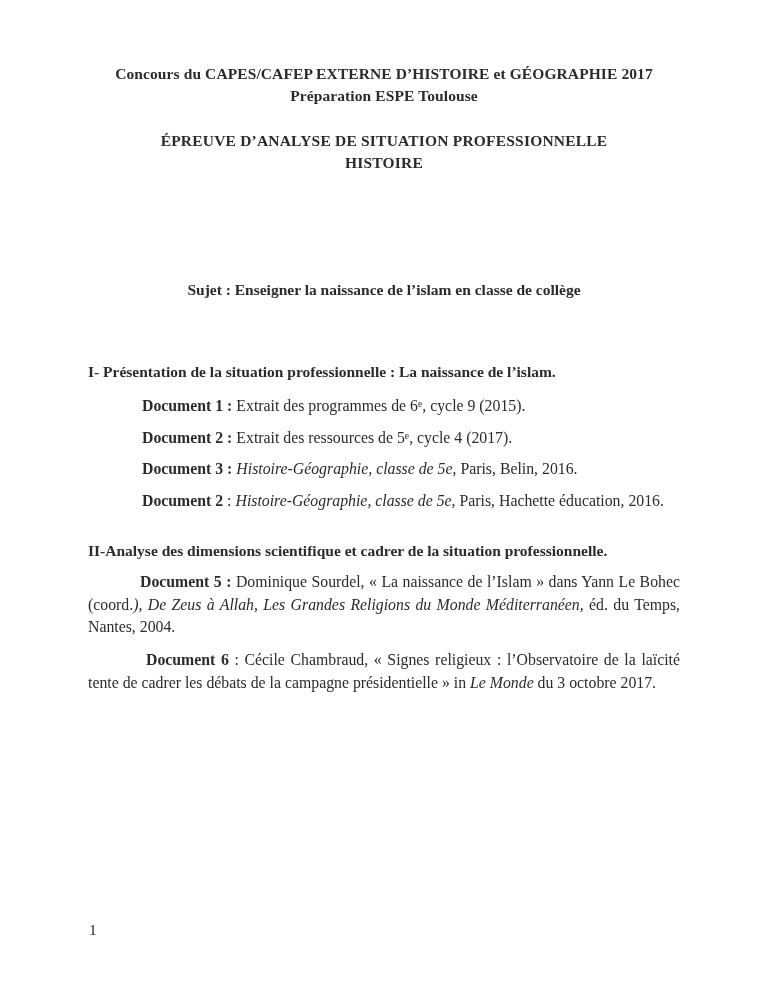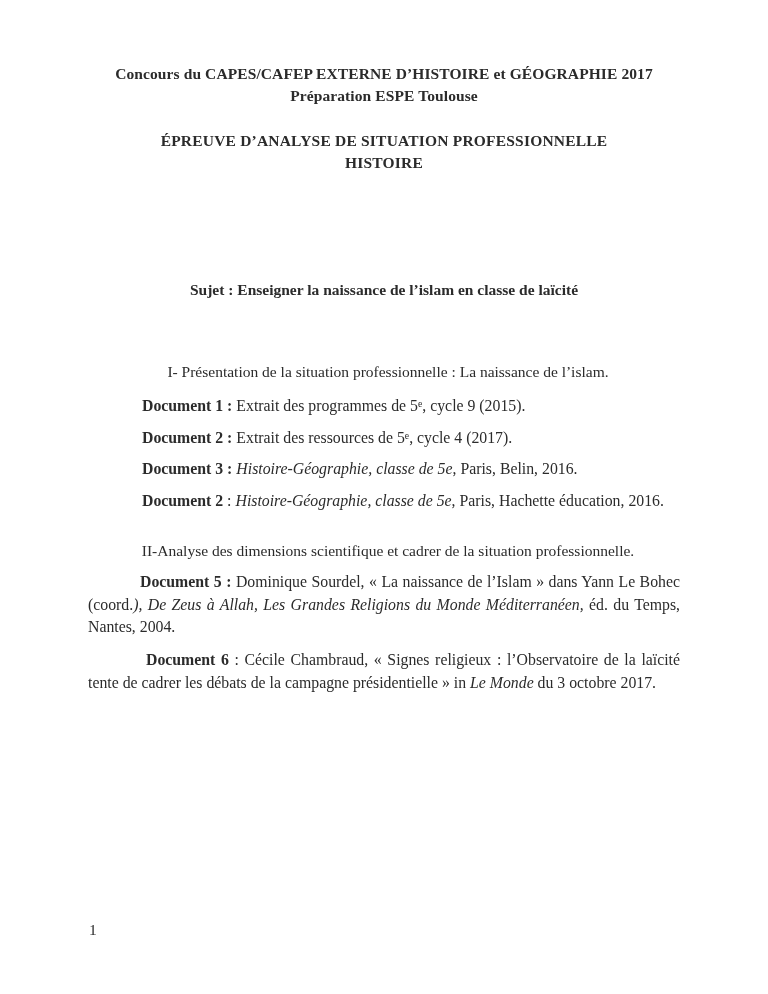--- a/index.html
+++ b/index.html
@@ -61,23 +61,23 @@
   #subject-line {
     top: 279px;
     font-weight: bold;
     font-size: 15.5px;
   }
 
   
   .section-heading {
     left: 88px;
     width: 600px;
-    font-weight: normal;
+    font-weight: bold;
     font-size: 15.5px;
-    text-align: center;
+    text-align: left;
     white-space: nowrap;
   }
   #section-1 { top: 361px; }
   #section-2 { top: 540px; }
 
   
   .doc-entry {
     left: 142px;
     width: 545px;
     font-size: 15.8px;
@@ -124,29 +124,29 @@
     <div>Concours du CAPES/CAFEP EXTERNE D’HISTOIRE et GÉOGRAPHIE 2017</div>
     <div>Préparation ESPE Toulouse</div>
   </div>
 
   <div class="block center" id="hdr-epreuve">
     <div>ÉPREUVE D’ANALYSE DE SITUATION PROFESSIONNELLE</div>
     <div>HISTOIRE</div>
   </div>
 
   <div class="block center" id="subject-line">
-    <span>Sujet : Enseigner la naissance de l’islam en classe de laïcité</span>
+    <span>Sujet : Enseigner la naissance de l’islam en classe de collège</span>
   </div>
 
   <div class="block section-heading" id="section-1">
     <span>I-  Présentation de la situation professionnelle : La naissance de l’islam.</span>
   </div>
 
   <div class="block doc-entry" id="doc-1">
-    <span class="bold">Document 1 :</span><span>&nbsp;</span><span>Extrait des programmes de 5</span><sup>e</sup><span>, cycle 9 (2015).</span>
+    <span class="bold">Document 1 :</span><span>&nbsp;</span><span>Extrait des programmes de 6</span><sup>e</sup><span>, cycle 9 (2015).</span>
   </div>
 
   <div class="block doc-entry" id="doc-2">
     <span class="bold">Document 2 :</span><span>&nbsp;</span><span>Extrait des ressources de 5</span><sup>e</sup><span>, cycle 4 (2017).</span>
   </div>
 
   <div class="block doc-entry" id="doc-3">
     <span class="bold">Document 3 :</span><span>&nbsp;</span><span class="ital">Histoire-Géographie, classe de 5e</span><span>, Paris, Belin, 2016.</span>
   </div>
 

